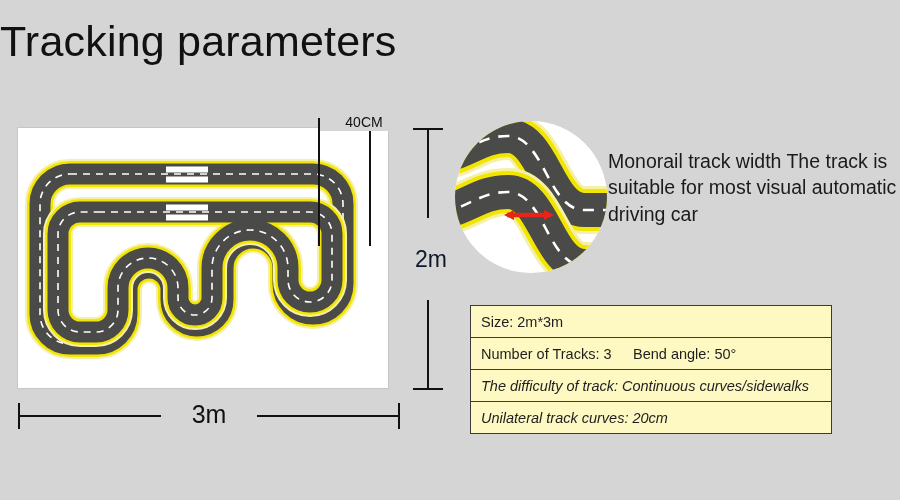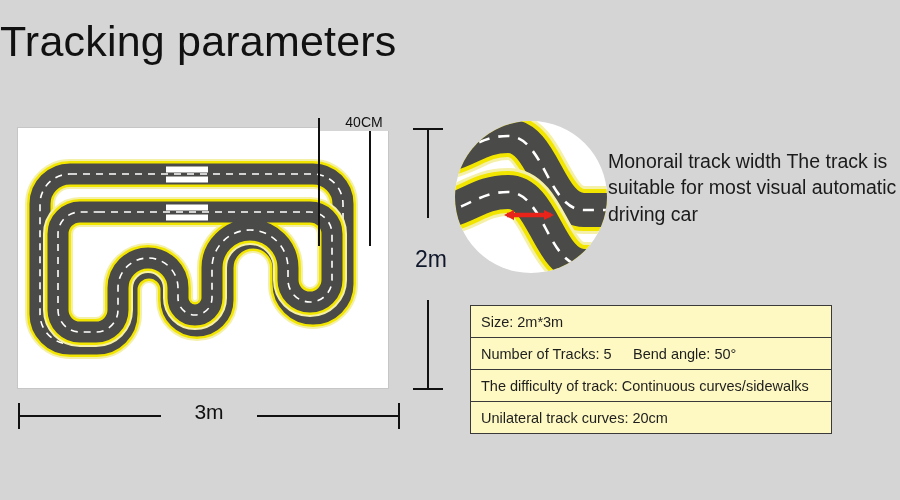--- a/index.html
+++ b/index.html
@@ -55,21 +55,21 @@
   
   .dim-h{position:absolute;left:18px;top:398px;width:382px;height:40px;}
   .dim-h .cap{position:absolute;top:5px;width:2px;height:26px;background:#111;}
   .dim-h .cap.l{left:0;}
   .dim-h .cap.r{right:0;}
   .dim-h .bar{position:absolute;top:17px;height:2px;background:#111;}
   .dim-h .bar.l{left:0;width:143px;}
   .dim-h .bar.r{right:0;width:143px;}
   .dim-h .hlabel{
     position:absolute;left:0;top:2px;width:382px;text-align:center;
-    font-size:21px;color:#111;
+    font-size:25px;color:#111;
   }
 
   
   .inset{position:absolute;left:452px;top:118px;width:158px;height:158px;}
   .inset svg{display:block;}
 
   
   .desc{
     position:absolute;left:608px;top:148px;width:290px;
     font-size:19.5px;line-height:1.35;color:#1b1b1b;
@@ -84,21 +84,21 @@
   .spec-row{
     display:flex;align-items:center;
     height:32px;
     border-bottom:1px solid #3a3a3a;
     box-sizing:border-box;
     padding-left:10px;
     font-size:14.5px;color:#1e1e1e;white-space:nowrap;
   }
   .spec-row .c1{width:152px;flex:0 0 152px;}
   .spec-row .c2{flex:1 1 auto;}
-  .spec-row .full{flex:1 1 auto;}
+  .spec-row .full{flex:1 1 auto;font-style:italic;}
 </style>
 </head>
 <body>
 
 <div id="stage">
 
   <div class="title">Tracking parameters</div>
 
   <div class="track-panel">
     <svg class="track-svg" viewBox="0 0 370 260">
@@ -231,21 +231,21 @@
     </svg>
   </div>
 
   <div class="desc">Monorail track width The track is suitable for most visual automatic driving car</div>
 
   <div class="spec-table">
     <div class="spec-row">
       <span class="c1">Size: 2m*3m</span>
     </div>
     <div class="spec-row">
-      <span class="c1">Number of Tracks: 5</span>
+      <span class="c1">Number of Tracks: 3</span>
       <span class="c2">Bend angle: 50°</span>
     </div>
     <div class="spec-row">
       <span class="full">The difficulty of track: Continuous curves/sidewalks</span>
     </div>
     <div class="spec-row">
       <span class="full">Unilateral track curves: 20cm</span>
     </div>
   </div>
 

